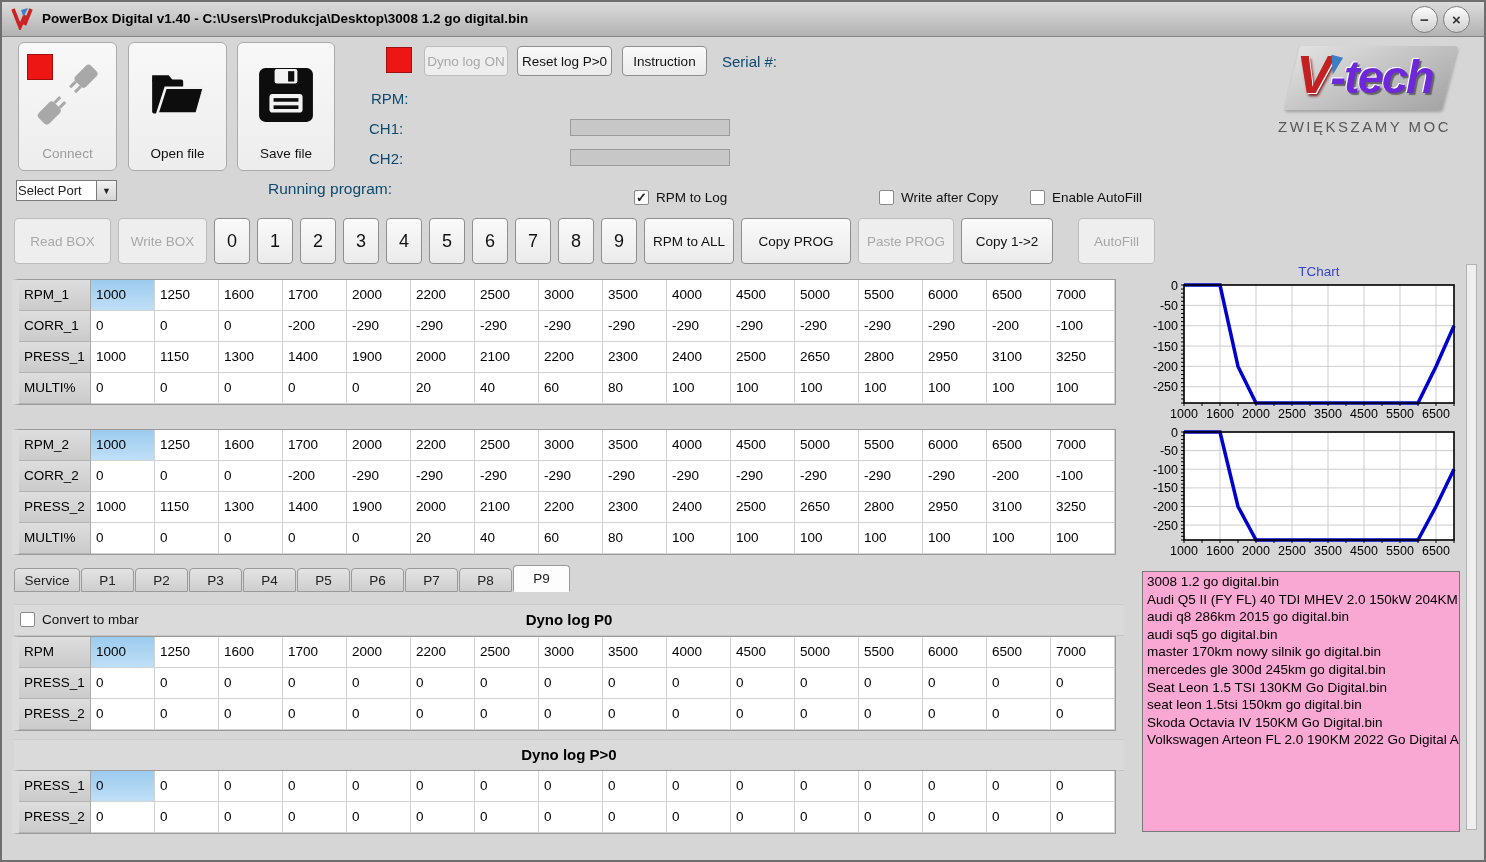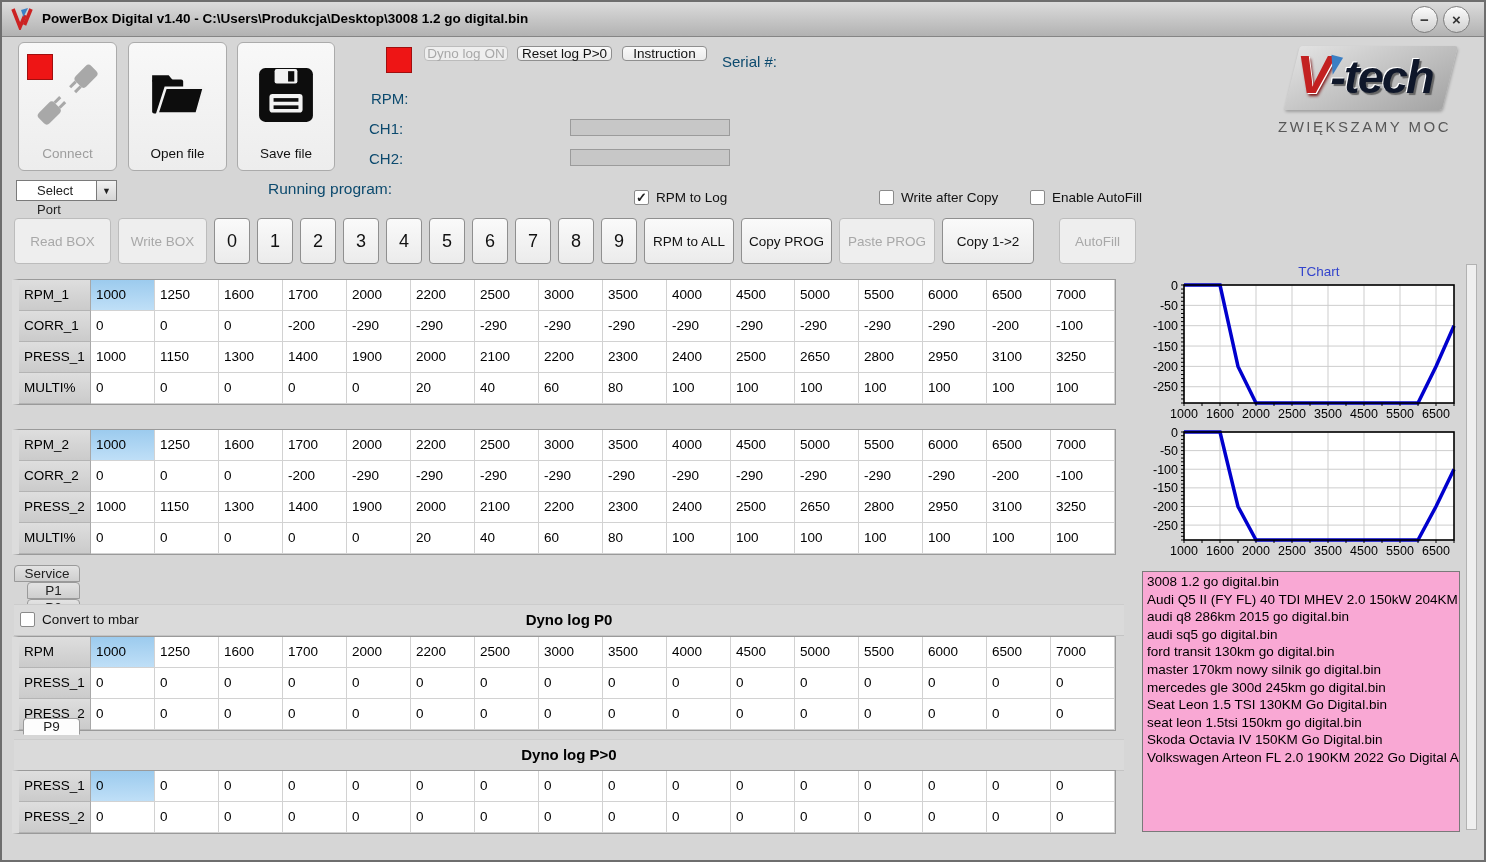--- a/index.html
+++ b/index.html
@@ -22,49 +22,49 @@
     display:flex;flex-direction:column;align-items:center;}
   .bigbtn .ic{flex:1;display:flex;align-items:center;justify-content:center;}
   .bigbtn .lb{font-size:13.5px;padding-bottom:9px;}
   .bigbtn .lb.dis{color:#9d9d9d;}
   .redsq{width:26px;height:26px;background:#ee1515;border:1px solid #a00f0f;box-sizing:border-box;}
   .conn-ind{position:absolute;left:8px;top:11px;}
   
   .btn{box-sizing:border-box;background:linear-gradient(#fafafa,#ebebeb);border:1px solid #8f8f8f;
     border-radius:4px;font-size:13.5px;color:#111;display:flex;align-items:center;justify-content:center;}
   .btn.dis{color:#a8a8a8;background:#eeeeee;border-color:#bcbcbc;}
-  .tb{position:absolute;top:46px;height:15px;}
+  .tb{position:absolute;top:46px;height:30px;}
   
   .lab{position:absolute;font-size:15px;color:#0c4a6e;}
   .pbar{position:absolute;width:160px;height:17px;background:#c7c7c7;border:1px solid #9b9b9b;box-sizing:border-box;}
   .selport{position:absolute;left:16px;top:180px;display:flex;}
   .selport .val{width:81px;height:21px;box-sizing:border-box;background:#fff;border:1px solid #7a7a7a;
-     font-size:13px;line-height:19px;padding-left:20px;color:#222;}
+     font-size:13px;line-height:19px;padding-left:1px;color:#222;}
   .selport .arr{width:20px;height:21px;box-sizing:border-box;background:linear-gradient(#f2f2f2,#d5d5d5);
      border:1px solid #7a7a7a;border-left:none;font-size:9px;display:flex;align-items:center;justify-content:center;color:#222;}
   .check{position:absolute;display:flex;align-items:center;gap:7px;font-size:13.5px;}
   .cbox{width:15px;height:15px;box-sizing:border-box;background:#fff;border:1px solid #8a8a8a;border-radius:2px;
      font-size:13px;line-height:13px;text-align:center;font-weight:bold;color:#222;}
   
   .actrow{position:absolute;left:14px;top:218px;height:46px;display:flex;gap:7px;align-items:stretch;}
   .actrow .btn{height:46px;}
-  .w97{width:97px}.w89{width:89px}.w90{width:90px}.w91{width:91px}.w96{width:96px}.w92{width:92px}.w77{width:77px;margin-left:18px}
+  .w97{width:97px}.w89{width:89px}.w90{width:90px}.w91{width:110px}.w96{width:96px}.w92{width:92px}.w77{width:77px;margin-left:18px}
   .dig{width:36px;font-size:18px;}
   
   .grid{position:absolute;background:#a3a3a3;border:1px solid #9a9a9a;border-left:7px solid #dcdcdc;
         box-shadow:inset 1px 0 0 #9a9a9a;}
   .trow{display:flex;height:31px;box-sizing:border-box;}
   .th{width:72px;box-sizing:border-box;background:linear-gradient(#dedede,#cbcbcb);
      border-right:1px solid #a8a8a8;border-bottom:1px solid #b4b4b4;
      font-size:13.5px;line-height:30px;padding-left:5px;color:#000;}
   .td{width:64px;box-sizing:border-box;background:#fff;border-right:1px solid #d2d2d2;border-bottom:1px solid #d2d2d2;
      font-size:13.5px;line-height:30px;padding-left:5px;color:#000;}
   .td.hl{background:linear-gradient(#9ccbee,#bfdff7);}
   
-  .tabsbar{position:absolute;left:14px;top:565px;height:27px;display:flex;align-items:flex-end;flex-direction:column;}
+  .tabsbar{position:absolute;left:14px;top:565px;height:27px;display:flex;align-items:flex-end;}
   .tab{width:53px;height:24px;box-sizing:border-box;background:linear-gradient(#e3e3e3,#cecece);
      border:1px solid #9a9a9a;border-radius:4px 4px 0 0;font-size:13.5px;color:#222;
      display:flex;align-items:center;justify-content:center;margin-right:1px;}
   .tab:first-child{width:66px;}
   .tab.active{width:57px;height:27px;background:#fdfdfd;border-bottom-color:#fdfdfd;z-index:2;}
   
   .band{position:absolute;left:14px;width:1110px;height:30px;background:#dadada;
      border-top:1px solid #cccccc;border-bottom:1px solid #c4c4c4;}
   .btitle{position:absolute;left:0;right:0;top:0;text-align:center;font-weight:bold;font-size:15px;line-height:30px;color:#000;}
   
@@ -74,21 +74,21 @@
      border:1px solid #7a7a7a;box-sizing:border-box;overflow:hidden;padding-top:1px;}
   .fitem{font-size:13.5px;line-height:17.6px;padding:0 4px;white-space:nowrap;color:#000;}
   
   .vtech{position:absolute;left:1262px;top:44px;width:205px;height:102px;}
   .vtech-slab{position:absolute;left:30px;top:2px;width:158px;height:64px;
      background:linear-gradient(150deg,#e2e2e2,#a4a4a4);transform:skewX(-14deg);border-radius:3px;
      box-shadow:1px 2px 3px rgba(0,0,0,.25);}
   .vtech-text{position:absolute;left:0;top:-6px;width:100%;text-align:center;font-style:italic;
      font-weight:bold;font-size:47px;line-height:72px;letter-spacing:-2px;}
   .vt-v{color:#c32121;text-shadow:1px 1px 0 #fff,2px 3px 3px #7a1616;font-size:54px;}
-  .vt-rest{color:#0f172a;text-shadow:-1px -1px 0 #ffffff,2px 2px 1px #646464;}
+  .vt-rest{color:#6d28d9;text-shadow:-1px -1px 0 #ffffff,2px 2px 1px #646464;}
   .vt-arrow{position:absolute;left:67px;top:12px;width:0;height:0;border-left:6px solid transparent;
      border-right:6px solid transparent;border-top:19px solid #3b7fc4;transform:rotate(14deg);}
   .vtech-tag{position:absolute;left:0;top:74px;width:100%;text-align:center;font-size:15px;
      letter-spacing:2.5px;color:#585858;}
 </style>
 </head>
 <body>
 
 <div class="frame"></div>
 
@@ -647,20 +647,19 @@
     <text x="260" y="129" text-anchor="middle" font-size="12.5" font-family="Liberation Sans,sans-serif">5500</text>
     <text x="296" y="129" text-anchor="middle" font-size="12.5" font-family="Liberation Sans,sans-serif">6500</text>
   </svg>
 <div class="vscroll"></div>
 
 <div class="filelist" id="filelist">
     <div class="fitem">3008 1.2 go digital.bin</div>
     <div class="fitem">Audi Q5 II (FY FL) 40 TDI MHEV 2.0 150kW 204KM (</div>
     <div class="fitem">audi q8 286km 2015 go digital.bin</div>
     <div class="fitem">audi sq5 go digital.bin</div>
-    <div class="fitem">ford transit 130km go digital.bin</div>
     <div class="fitem">master 170km nowy silnik go digital.bin</div>
     <div class="fitem">mercedes gle 300d 245km go digital.bin</div>
     <div class="fitem">Seat Leon 1.5 TSI 130KM Go Digital.bin</div>
     <div class="fitem">seat leon 1.5tsi 150km go digital.bin</div>
     <div class="fitem">Skoda Octavia IV 150KM Go Digital.bin</div>
     <div class="fitem">Volkswagen Arteon FL 2.0 190KM 2022 Go Digital Au</div>
   </div>
 
 </body></html>

